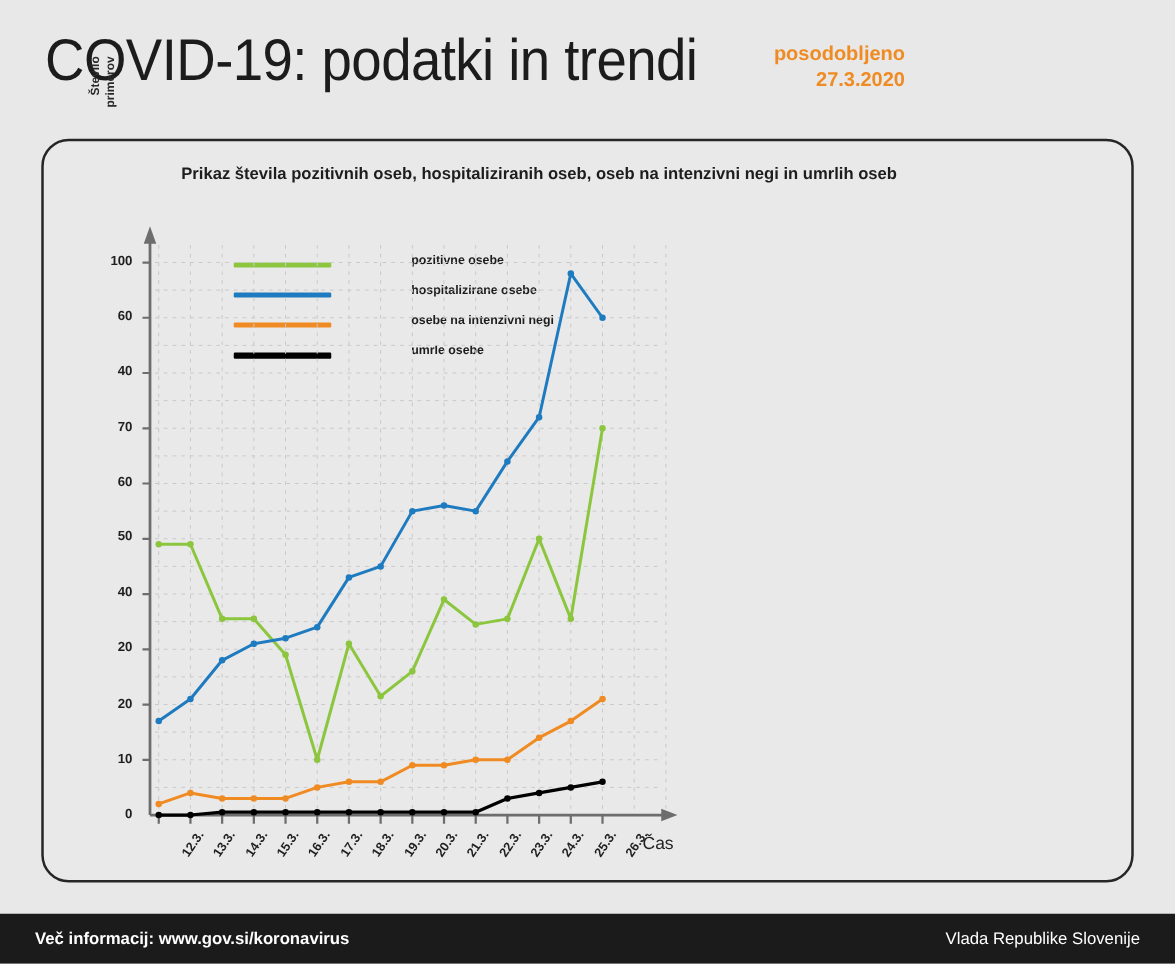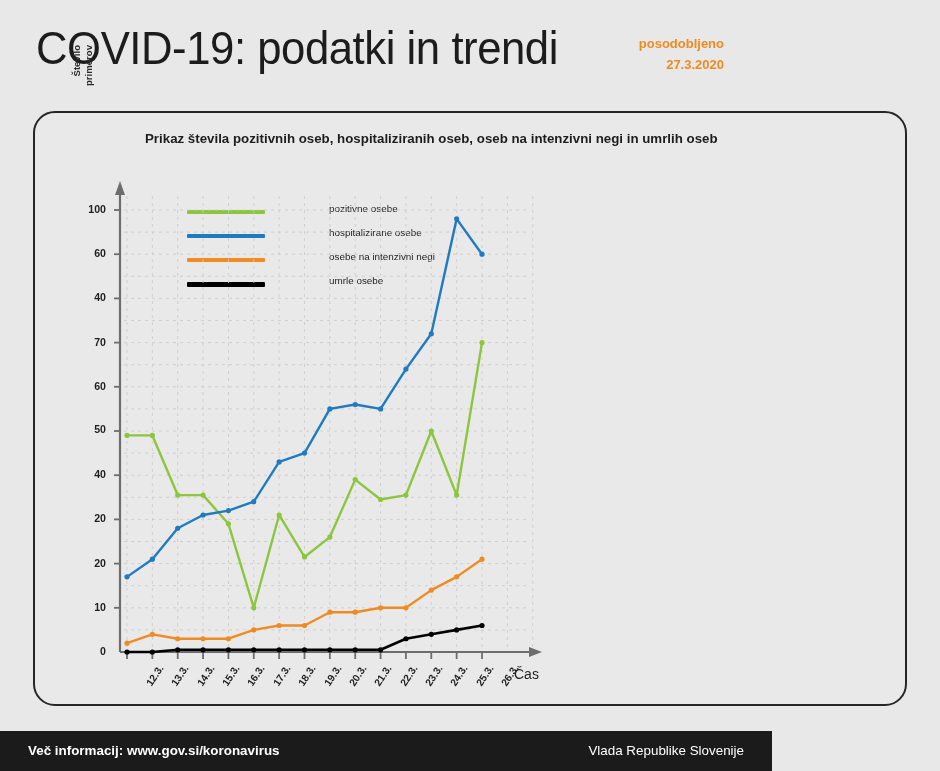--- a/index.html
+++ b/index.html
@@ -20,21 +20,21 @@
     position: absolute; left: 36px; top: 19px;
     font-size: 47px; line-height: 58px;
     color: #1c1c1c; font-weight: 400;
     letter-spacing: -0.5px;
     white-space: nowrap;
     transform: scaleX(0.93); transform-origin: left top;
   }
   #updated-block {
     position: absolute; right: 32px; top: 33px;
     text-align: right; color: #ef8b22;
-    font-size: 13px; font-weight: bold; line-height: 21px;
+    font-size: 16px; font-weight: bold; line-height: 21px;
     white-space: nowrap;
   }
 
   
   #card {
     position: absolute; left: 33px; top: 111px;
     width: 874px; height: 595px;
     background: #e9e9e9;
     border: 2px solid #262626;
     border-radius: 22px;
@@ -86,29 +86,29 @@
   
   #legend { position: absolute; left: 152px; top: 88px; }
   .legend-row { position: relative; height: 24px; }
   .legend-swatch {
     position: absolute; left: 0; top: 9px;
     width: 78px; height: 4px; border-radius: 1px;
   }
   .legend-swatch.thick { height: 5px; top: 8.5px; }
   .legend-text {
     position: absolute; left: 94px; top: 2px;
-    font-size: 9.9px; font-weight: normal; color: #1d1d1d;
+    font-size: 9.9px; font-weight: bold; color: #1d1d1d;
     white-space: nowrap;
     padding-left: 48px;
   }
 
   
   #footer {
     position: absolute; left: 0; top: 731px;
-    width: 772px; height: 40px;
+    width: 940px; height: 40px;
     background: #1b1b1b;
   }
   #footer-left {
     position: absolute; left: 28px; top: 12px;
     color: #fff; font-size: 13.4px; font-weight: bold; white-space: nowrap;
   }
   #footer-right {
     position: absolute; right: 28px; top: 12px;
     color: #fff; font-size: 13.4px; font-weight: normal; white-space: nowrap;
   }

